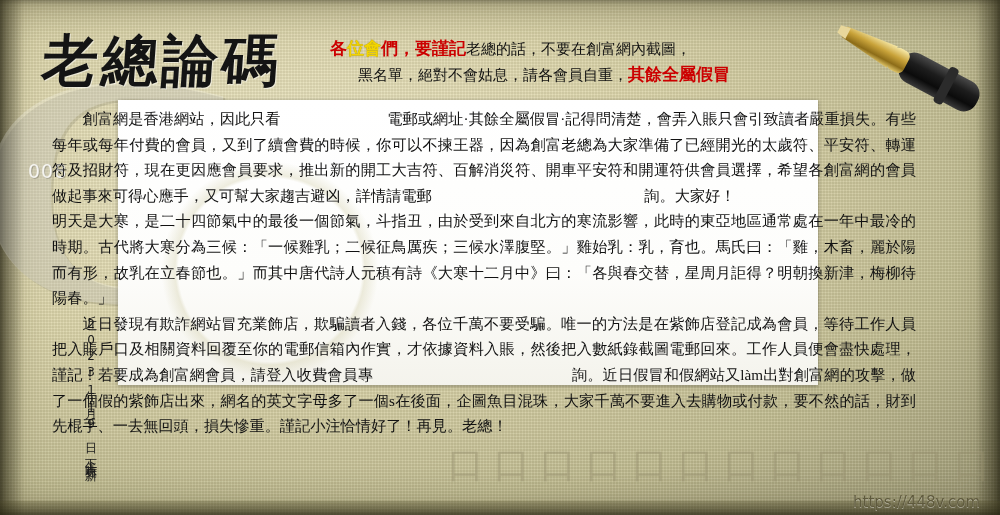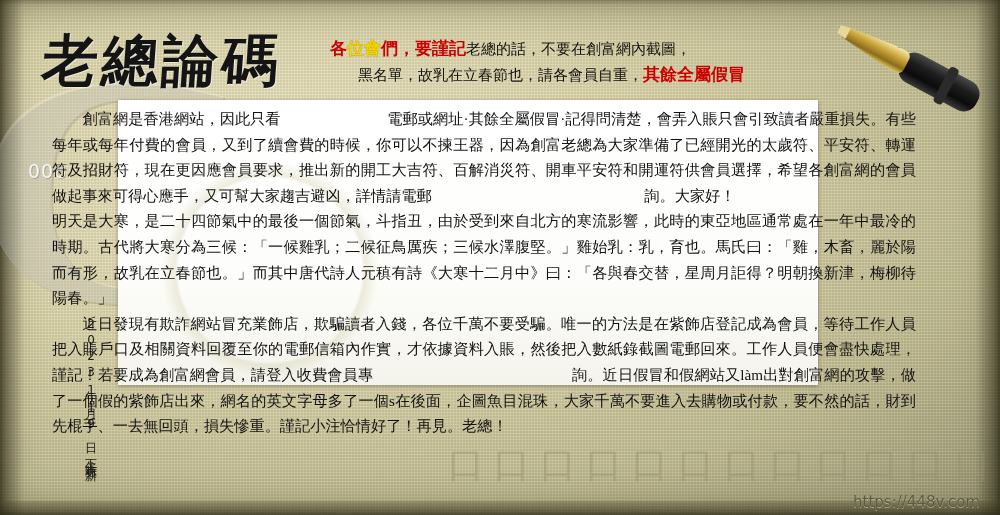--- a/index.html
+++ b/index.html
@@ -119,21 +119,21 @@
 
   <div class="title">老總論碼</div>
 
   <div class="date-strip">2023年1月19日　下午六時更新</div>
 
   <div class="notice">
     <div class="line">
       <span class="red bigb">各</span><span class="yellow bigb">位會</span><span class="red bigb">們，</span><span class="red bigb">要謹記</span><span>老總的話，不要在創富網內截圖，</span>
     </div>
     <div class="line" style="padding-left:28px;">
-      <span>黑名單，故乳在立春節也，請各會員自重，</span><span class="red bigb">其餘全屬假冒</span>
+      <span>黑名單，絕對不會姑息，請各會員自重，</span><span class="red bigb">其餘全屬假冒</span>
     </div>
   </div>
 
   <div class="pen-wrap">
     <svg width="200" height="110" viewBox="0 0 200 110">
       <defs>
         <linearGradient id="barrel" x1="0" y1="0" x2="0" y2="1">
           <stop offset="0%" stop-color="#4a4a4a"></stop>
           <stop offset="35%" stop-color="#1d1d1d"></stop>
           <stop offset="70%" stop-color="#0b0b0b"></stop>

